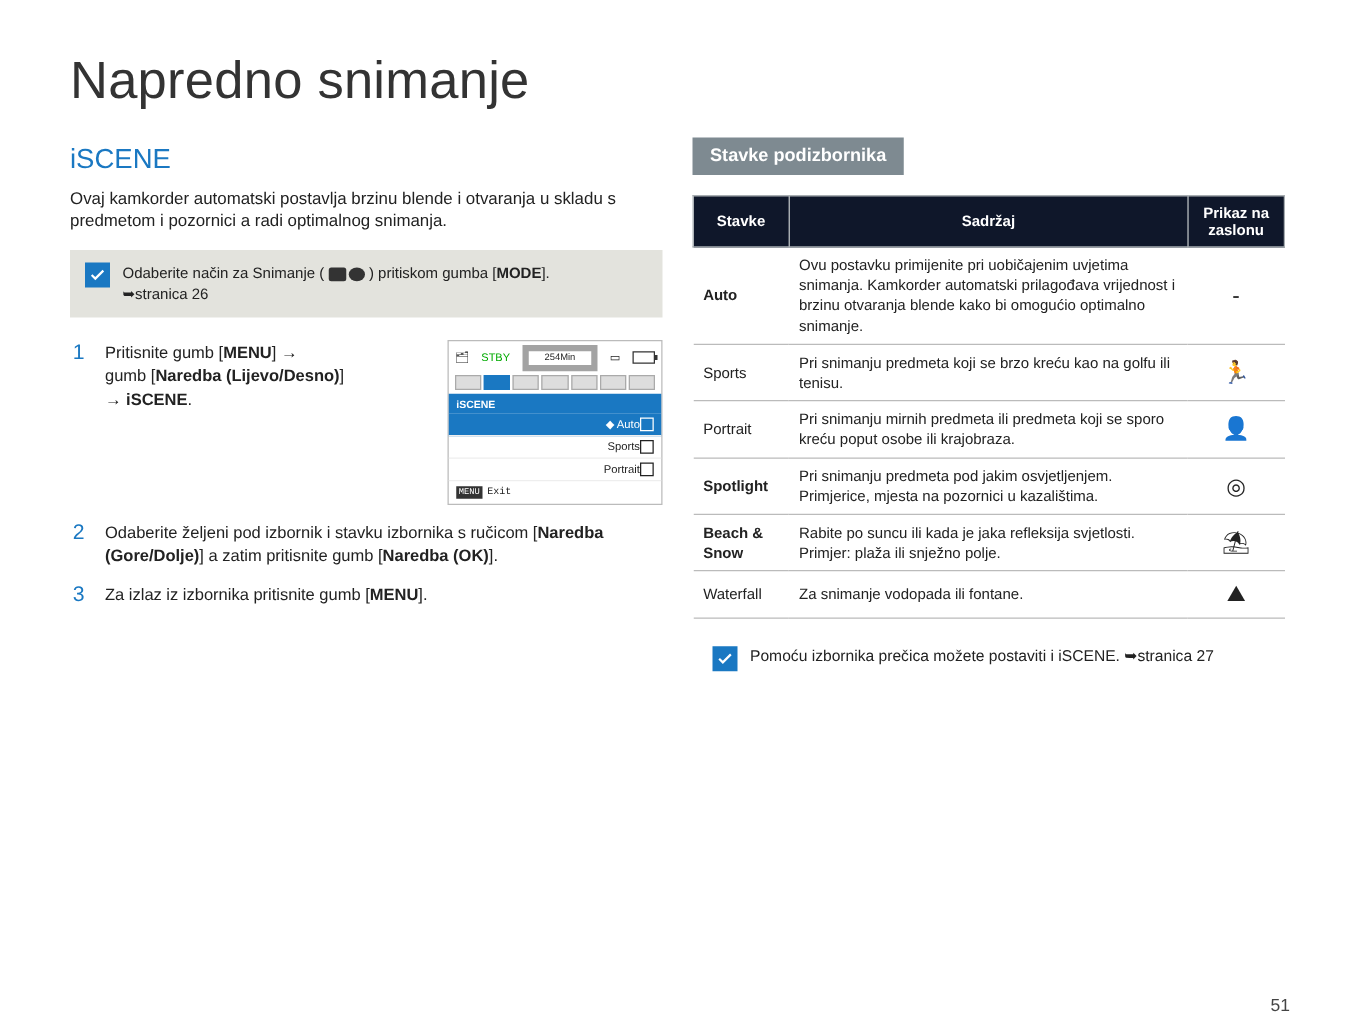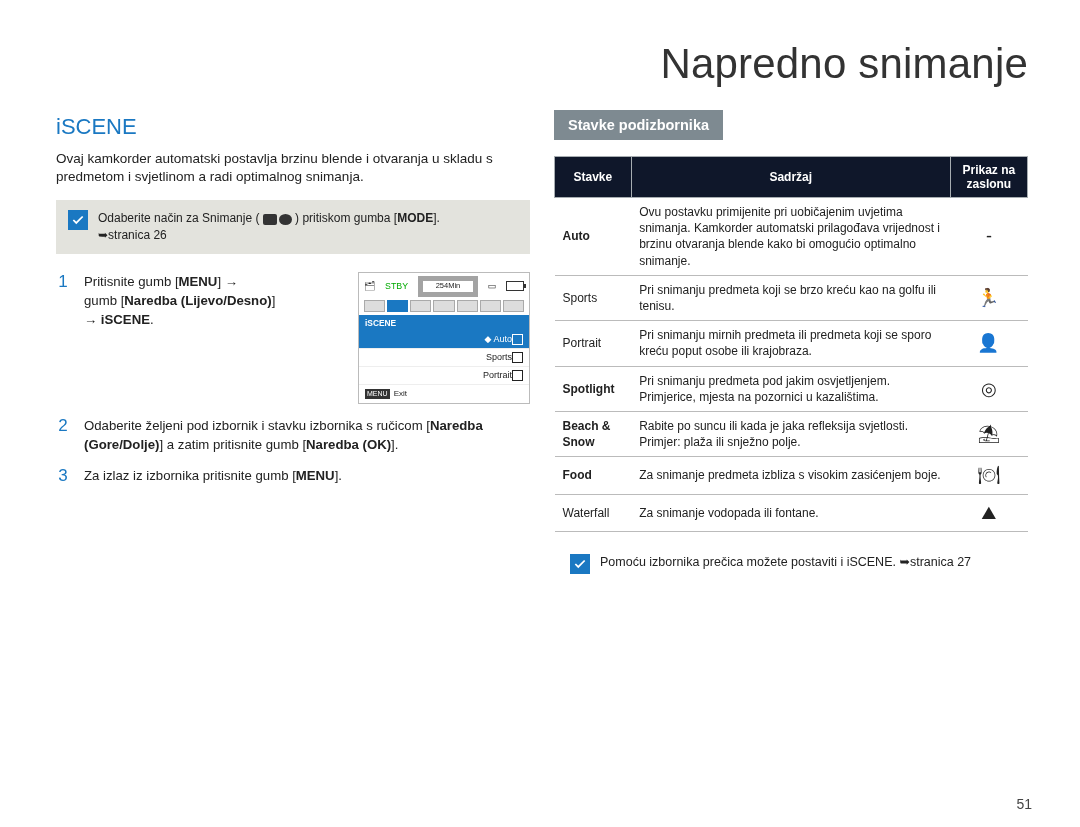--- a/index.html
+++ b/index.html
@@ -14,21 +14,20 @@
     padding: 40px 52px 30px 56px;
     position: relative;
     min-height: 760px;
   }
   h1.title {
     font-size: 42px;
     font-weight: 400;
     margin: 0 0 20px 0;
     color: #333;
     letter-spacing: 0.2px;
-    text-align: right;
   }
   .cols {
     display: flex;
     gap: 24px;
   }
   .col {
     flex: 1;
     min-width: 0;
   }
   .section-head {
@@ -119,21 +118,21 @@
   }
   .itab {
     flex:1; height:10px; background:#ddd; border:1px solid #aaa;
   }
   .itab.active{ background:#1a78c2; border-color:#1a78c2;}
   .inset-label { background:#1a78c2; color:#fff; padding:2px 6px; font-size:8.4px; font-weight:700;}
   .inset-item { display:flex; align-items:center; justify-content:flex-end; padding:2px 6px; border-bottom:1px solid #eee;}
   .inset-item.sel{ background:#1a78c2; color:#fff; }
   .inset-item .sq{ width:9px; height:9px; border:1px solid currentColor; display:inline-block;}
   .inset-item .dot{ color:#fff;}
-  .inset-exit { padding:3px 6px; font-size:8px; display:flex; align-items:center; gap:4px;}
+  .inset-exit { padding:3px 6px; font-size:8px; display:flex; align-items:center; gap:4px;font-family:Liberation Mono, monospace;}
   .inset-exit .menu-badge{ background:#333; color:#fff; padding:0 2px; font-size:7px;}
 
   
   .sub-head {
     background: #7e8a91;
     color: #fff;
     display: inline-block;
     padding: 7px 14px;
     font-size: 14.5px;
     font-weight: 700;
@@ -178,21 +177,21 @@
 </head>
 <body>
 
 <div class="page">
   <h1 class="title">Napredno snimanje</h1>
 
   <div class="cols">
 
     <div class="col">
       <div class="section-head">iSCENE</div>
-      <div class="intro">Ovaj kamkorder automatski postavlja brzinu blende i otvaranja u skladu s predmetom i svjetlinom a radi optimalnog snimanja.</div>
+      <div class="intro">Ovaj kamkorder automatski postavlja brzinu blende i otvaranja u skladu s predmetom i pozornici a radi optimalnog snimanja.</div>
 
       <div class="note">
         <div class="note-icon">
           <svg viewBox="0 0 24 24" fill="none" stroke="white" stroke-width="3">
               <path d="M4 12l5 5L20 6"></path>
             </svg>
         </div>
         <div class="note-text">
           <span>Odaberite način za Snimanje (</span>
           <span class="mode-icons">
@@ -301,25 +300,20 @@
               <td><b>Spotlight</b></td>
               <td>Pri snimanju predmeta pod jakim osvjetljenjem. Primjerice, mjesta na pozornici u kazalištima.</td>
               <td class="icon">◎</td>
             </tr>
             <tr>
               <td><b>Beach &amp; Snow</b></td>
               <td>Rabite po suncu ili kada je jaka refleksija svjetlosti. Primjer: plaža ili snježno polje.</td>
               <td class="icon">⛱</td>
             </tr>
             <tr>
-              <td><b>Food</b></td>
-              <td>Za snimanje predmeta izbliza s visokim zasićenjem boje.</td>
-              <td class="icon">🍽</td>
-            </tr>
-            <tr>
               <td>Waterfall</td>
               <td>Za snimanje vodopada ili fontane.</td>
               <td class="icon">⛰</td>
             </tr>
           </tbody>
       </table>
 
       <div class="foot-note">
         <div class="note-icon">
           <svg viewBox="0 0 24 24" fill="none" stroke="white" stroke-width="3">

